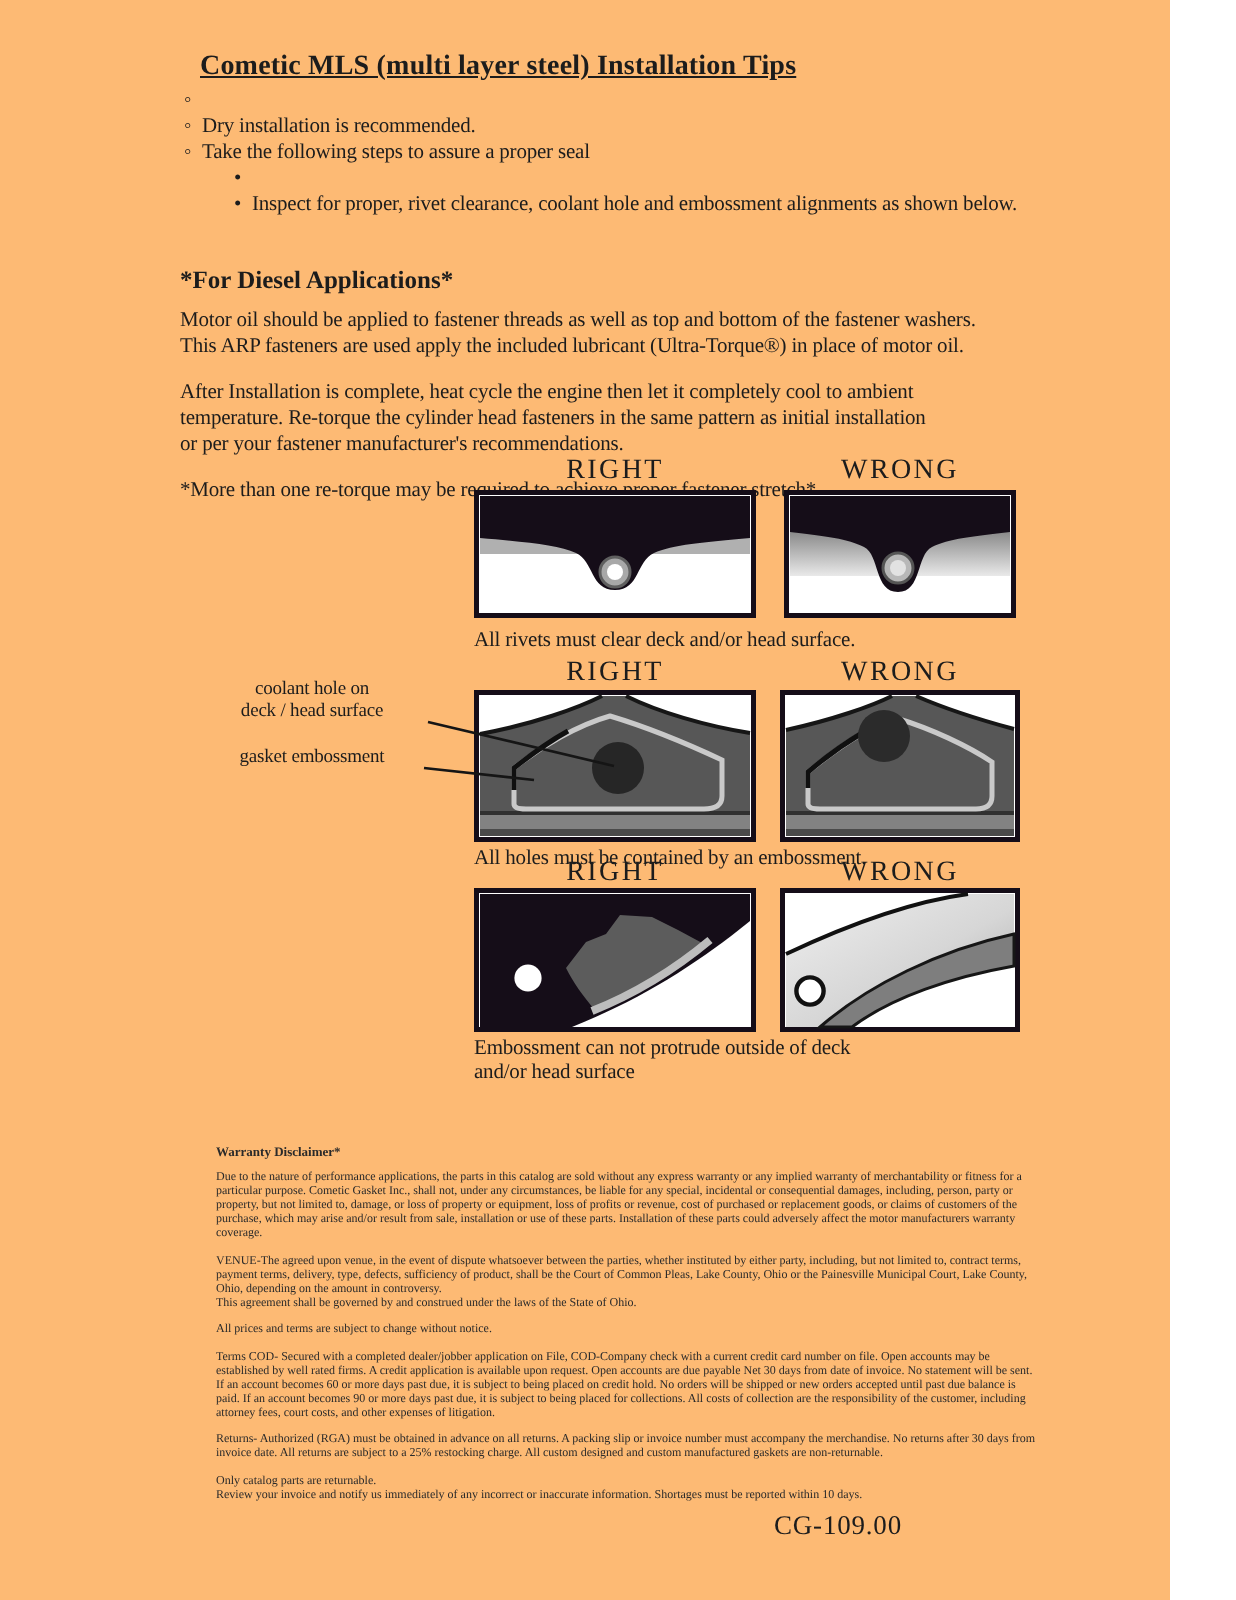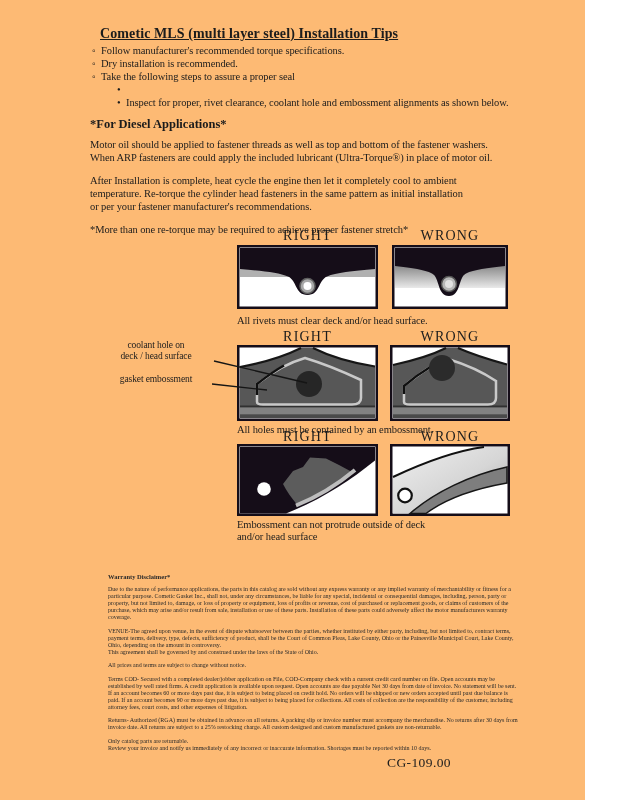--- a/index.html
+++ b/index.html
@@ -9,21 +9,21 @@
   }
   .title {
     position:absolute; left:100px; top:26px; font-size:14px; font-weight:bold;
     text-decoration:underline; letter-spacing:0.1px; white-space:nowrap;
   }
   .tips { position:absolute; left:92px; top:44px; font-size:10.5px; line-height:13px; width:480px; letter-spacing:-0.1px; }
   .b-row { display:flex; white-space:nowrap; }
   .b-row .marker { display:inline-block; width:9px; flex:none; }
   .b-row.sub { margin-left:25px; }
   .diesel { position:absolute; left:90px; top:118px; width:465px; font-size:10.5px; line-height:13px; letter-spacing:-0.1px; }
-  .diesel h2 { font-size:12.5px; margin:0 0 7px 0; letter-spacing:0; }
+  .diesel h2 { font-size:12.5px; margin:16px 0 7px 0; letter-spacing:0; }
   .diesel p { margin:0 0 10px 0; white-space:pre-line; }
   .dg-label { position:absolute; text-align:center; font-size:14px; letter-spacing:1.2px; line-height:14px; }
   .dbox { position:absolute; display:block; }
   .dg-caption { position:absolute; font-size:10.5px; line-height:12px; white-space:pre-line; letter-spacing:-0.1px; }
   .dg-caption.center { }
   .side-label { position:absolute; text-align:center; font-size:9.5px; line-height:10.5px; white-space:pre-line; letter-spacing:-0.1px; }
   .leader-overlay { position:absolute; left:203px; top:353px; z-index:5; }
   .disclaimer { position:absolute; left:108px; top:573px; width:410px; font-size:6px; line-height:7px; color:#2a2a2a; }
   .disclaimer h3 { font-size:6.5px; margin:0 0 6px 0; }
   .disclaimer p { margin:0 0 6.5px 0; white-space:pre-line; }
@@ -32,21 +32,20 @@
 </head>
 <body>
 
 <div class="page">
 
   <div class="title">Cometic MLS (multi layer steel) Installation Tips</div>
 
   <div class="tips">
     <div class="b-row">
       <span class="marker">◦</span>
-      <span>Follow manufacturer's recommended torque specifications.</span>
     </div>
     <div class="b-row">
       <span class="marker">◦</span>
       <span>Dry installation is recommended.</span>
     </div>
     <div class="b-row">
       <span class="marker">◦</span>
       <span>Take the following steps to assure a proper seal</span>
     </div>
     <div class="b-row sub">
@@ -54,21 +53,21 @@
     </div>
     <div class="b-row sub">
       <span class="marker">•</span>
       <span>Inspect for proper, rivet clearance, coolant hole and embossment alignments as shown below.</span>
     </div>
   </div>
 
   <div class="diesel">
     <h2>*For Diesel Applications*</h2>
     <p>Motor oil should be applied to fastener threads as well as top and bottom of the fastener washers.
-When ARP fasteners are could apply the included lubricant (Ultra-Torque®) in place of motor oil.</p>
+This ARP fasteners are used apply the included lubricant (Ultra-Torque®) in place of motor oil.</p>
     <p>After Installation is complete, heat cycle the engine then let it completely cool to ambient
 temperature. Re-torque the cylinder head fasteners in the same pattern as initial installation
 or per your fastener manufacturer's recommendations.</p>
     <p>*More than one re-torque may be required to achieve proper fastener stretch*</p>
   </div>
 
   <div class="dg-label" style="left:237px;top:229px;width:141px">RIGHT</div>
   <div class="dg-label" style="left:392px;top:229px;width:116px">WRONG</div>
 
   <svg class="dbox" style="left:237px;top:245px" width="141" height="64" viewBox="0 0 141 64">

